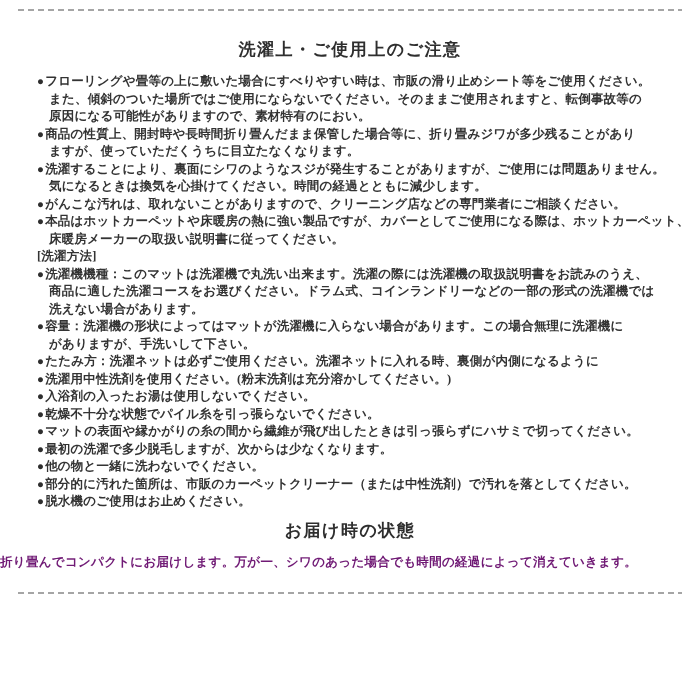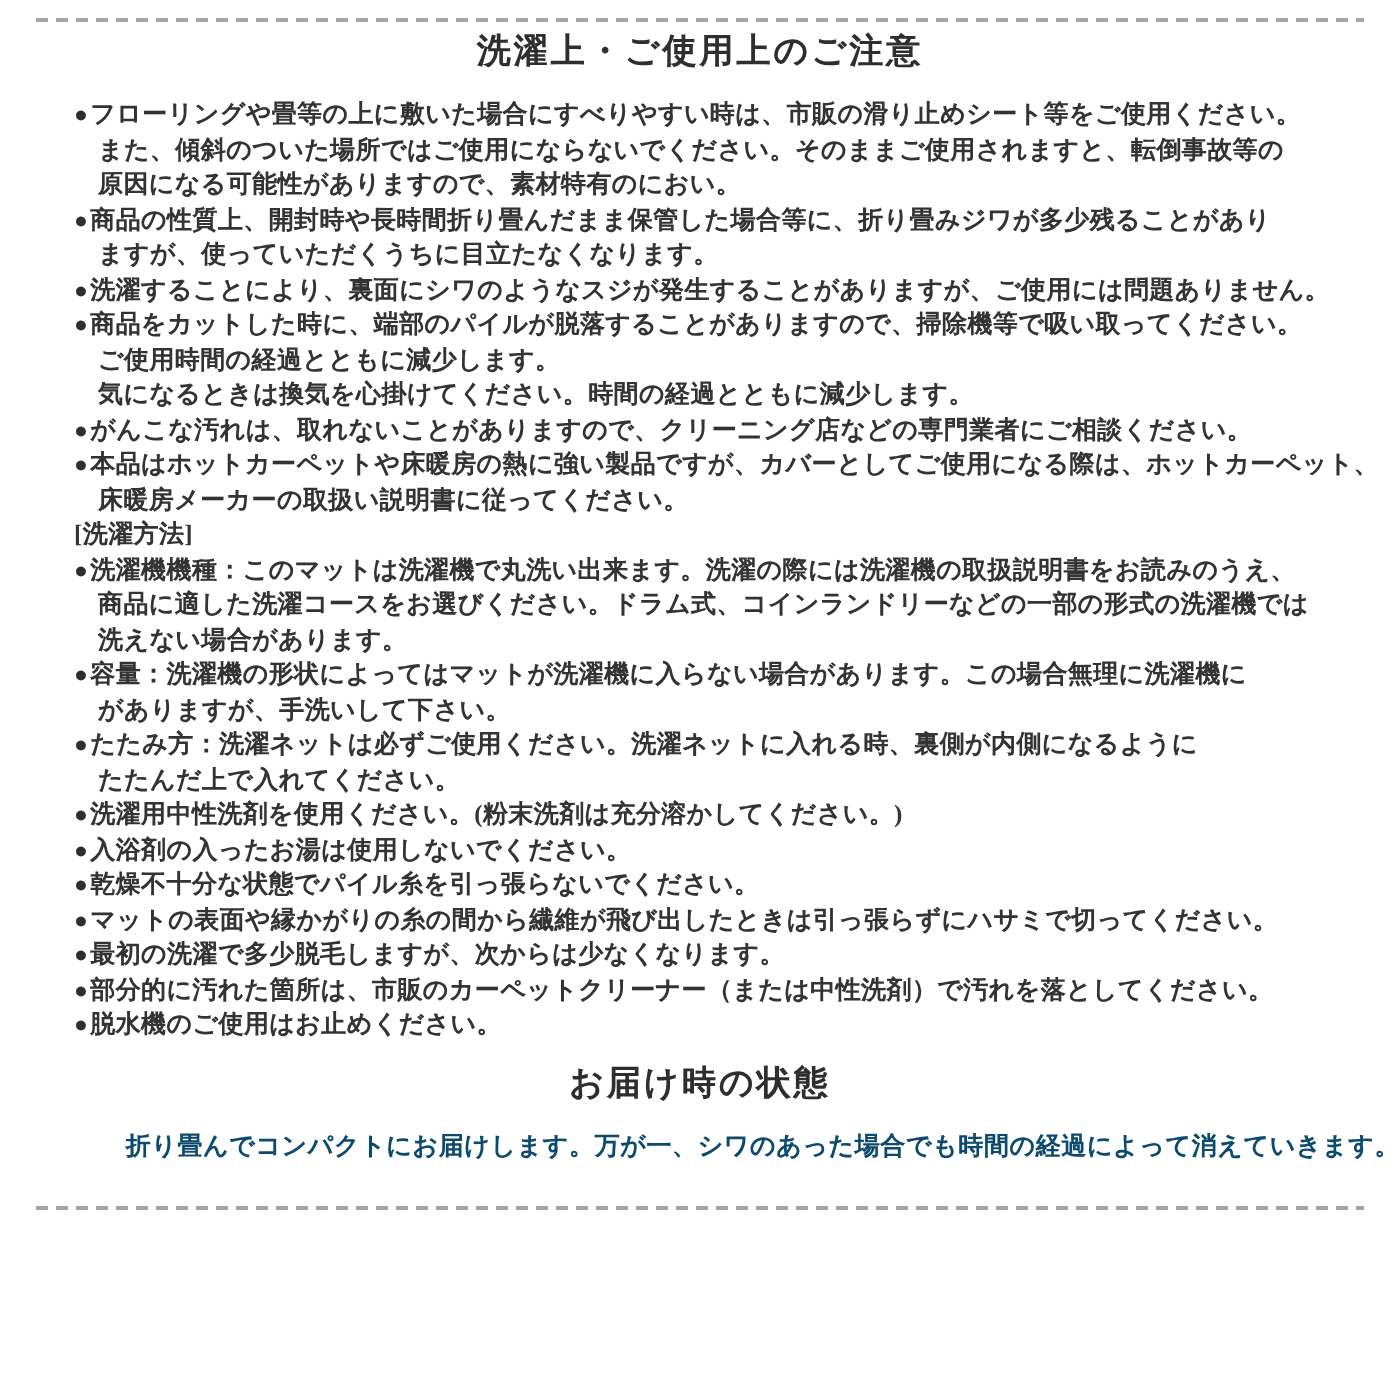--- a/index.html
+++ b/index.html
@@ -18,21 +18,21 @@
     background: #ffffff;
   }
   .dashed-divider {
     height: 2px;
     margin: 0 18px;
     background: repeating-linear-gradient(90deg, #a5a5a5 0 6px, transparent 6px 10px);
   }
   .dashed-divider.top { margin-top: 9px; }
   .dashed-divider.bottom { margin-top: 21px; }
   .section-title {
-    margin: 4px 0 0 0;
+    margin: 28px 0 0 0;
     text-align: center;
     font-size: 17px;
     line-height: 22px;
     font-weight: 700;
     letter-spacing: 1.5px;
     color: #2e2e2e;
   }
   .section-title.second {
     margin-top: 10px;
     line-height: 20px;
@@ -53,26 +53,26 @@
   }
   .notice-list .item.bullet .line.cont { padding-left: 12px; }
   .notice-list .bullet-glyph {
     font-size: 11.5px;
     margin-right: 1px;
     color: #2e2e2e;
   }
   .notice-list .item.label .line { padding-left: 0; }
   .delivery-text {
     margin: 13px 0 0 0;
-    text-align: right;
+    text-align: left;
     font-size: 12.5px;
     line-height: 17px;
     font-weight: 600;
     letter-spacing: 0.3px;
-    color: #0c4a6e;
+    color: #701a75;
     white-space: nowrap;
   }
 </style>
 </head>
 <body>
 
 <div class="sheet">
   <div class="dashed-divider top"></div>
 
   <h1 class="section-title">洗濯上・ご使用上のご注意</h1>
@@ -84,24 +84,20 @@
         <div class="line cont"><span>原因になる可能性がありますので、素材特有のにおい。</span></div>
       </div>
       <div class="item bullet">
         <div class="line first"><span class="bullet-glyph">●</span><span>商品の性質上、開封時や長時間折り畳んだまま保管した場合等に、折り畳みジワが多少残ることがあり</span></div>
         <div class="line cont"><span>ますが、使っていただくうちに目立たなくなります。</span></div>
       </div>
       <div class="item bullet">
         <div class="line first"><span class="bullet-glyph">●</span><span>洗濯することにより、裏面にシワのようなスジが発生することがありますが、ご使用には問題ありません。</span></div>
       </div>
       <div class="item bullet">
-        <div class="line first"><span class="bullet-glyph">●</span><span>商品をカットした時に、端部のパイルが脱落することがありますので、掃除機等で吸い取ってください。</span></div>
-        <div class="line cont"><span>ご使用時間の経過とともに減少します。</span></div>
-      </div>
-      <div class="item bullet">
         <div class="line cont"><span>気になるときは換気を心掛けてください。時間の経過とともに減少します。</span></div>
       </div>
       <div class="item bullet">
         <div class="line first"><span class="bullet-glyph">●</span><span>がんこな汚れは、取れないことがありますので、クリーニング店などの専門業者にご相談ください。</span></div>
       </div>
       <div class="item bullet">
         <div class="line first"><span class="bullet-glyph">●</span><span>本品はホットカーペットや床暖房の熱に強い製品ですが、カバーとしてご使用になる際は、ホットカーペット、</span></div>
         <div class="line cont"><span>床暖房メーカーの取扱い説明書に従ってください。</span></div>
       </div>
       <div class="item label">
@@ -111,38 +107,40 @@
         <div class="line first"><span class="bullet-glyph">●</span><span>洗濯機機種：このマットは洗濯機で丸洗い出来ます。洗濯の際には洗濯機の取扱説明書をお読みのうえ、</span></div>
         <div class="line cont"><span>商品に適した洗濯コースをお選びください。ドラム式、コインランドリーなどの一部の形式の洗濯機では</span></div>
         <div class="line cont"><span>洗えない場合があります。</span></div>
       </div>
       <div class="item bullet">
         <div class="line first"><span class="bullet-glyph">●</span><span>容量：洗濯機の形状によってはマットが洗濯機に入らない場合があります。この場合無理に洗濯機に</span></div>
         <div class="line cont"><span>がありますが、手洗いして下さい。</span></div>
       </div>
       <div class="item bullet">
         <div class="line first"><span class="bullet-glyph">●</span><span>たたみ方：洗濯ネットは必ずご使用ください。洗濯ネットに入れる時、裏側が内側になるように</span></div>
-        <div class="line cont"><span>たたんだ上で入れてください。</span></div>
       </div>
       <div class="item bullet">
         <div class="line first"><span class="bullet-glyph">●</span><span>洗濯用中性洗剤を使用ください。(粉末洗剤は充分溶かしてください。)</span></div>
       </div>
       <div class="item bullet">
         <div class="line first"><span class="bullet-glyph">●</span><span>入浴剤の入ったお湯は使用しないでください。</span></div>
       </div>
       <div class="item bullet">
         <div class="line first"><span class="bullet-glyph">●</span><span>乾燥不十分な状態でパイル糸を引っ張らないでください。</span></div>
       </div>
       <div class="item bullet">
         <div class="line first"><span class="bullet-glyph">●</span><span>マットの表面や縁かがりの糸の間から繊維が飛び出したときは引っ張らずにハサミで切ってください。</span></div>
       </div>
       <div class="item bullet">
         <div class="line first"><span class="bullet-glyph">●</span><span>最初の洗濯で多少脱毛しますが、次からは少なくなります。</span></div>
       </div>
       <div class="item bullet">
+        <div class="line first"><span class="bullet-glyph">●</span><span>他の物と一緒に洗わないでください。</span></div>
+      </div>
+      <div class="item bullet">
         <div class="line first"><span class="bullet-glyph">●</span><span>部分的に汚れた箇所は、市販のカーペットクリーナー（または中性洗剤）で汚れを落としてください。</span></div>
       </div>
       <div class="item bullet">
         <div class="line first"><span class="bullet-glyph">●</span><span>脱水機のご使用はお止めください。</span></div>
       </div>
     </div>
 
   <h2 class="section-title second">お届け時の状態</h2>
 
   <p class="delivery-text">折り畳んでコンパクトにお届けします。万が一、シワのあった場合でも時間の経過によって消えていきます。</p>

